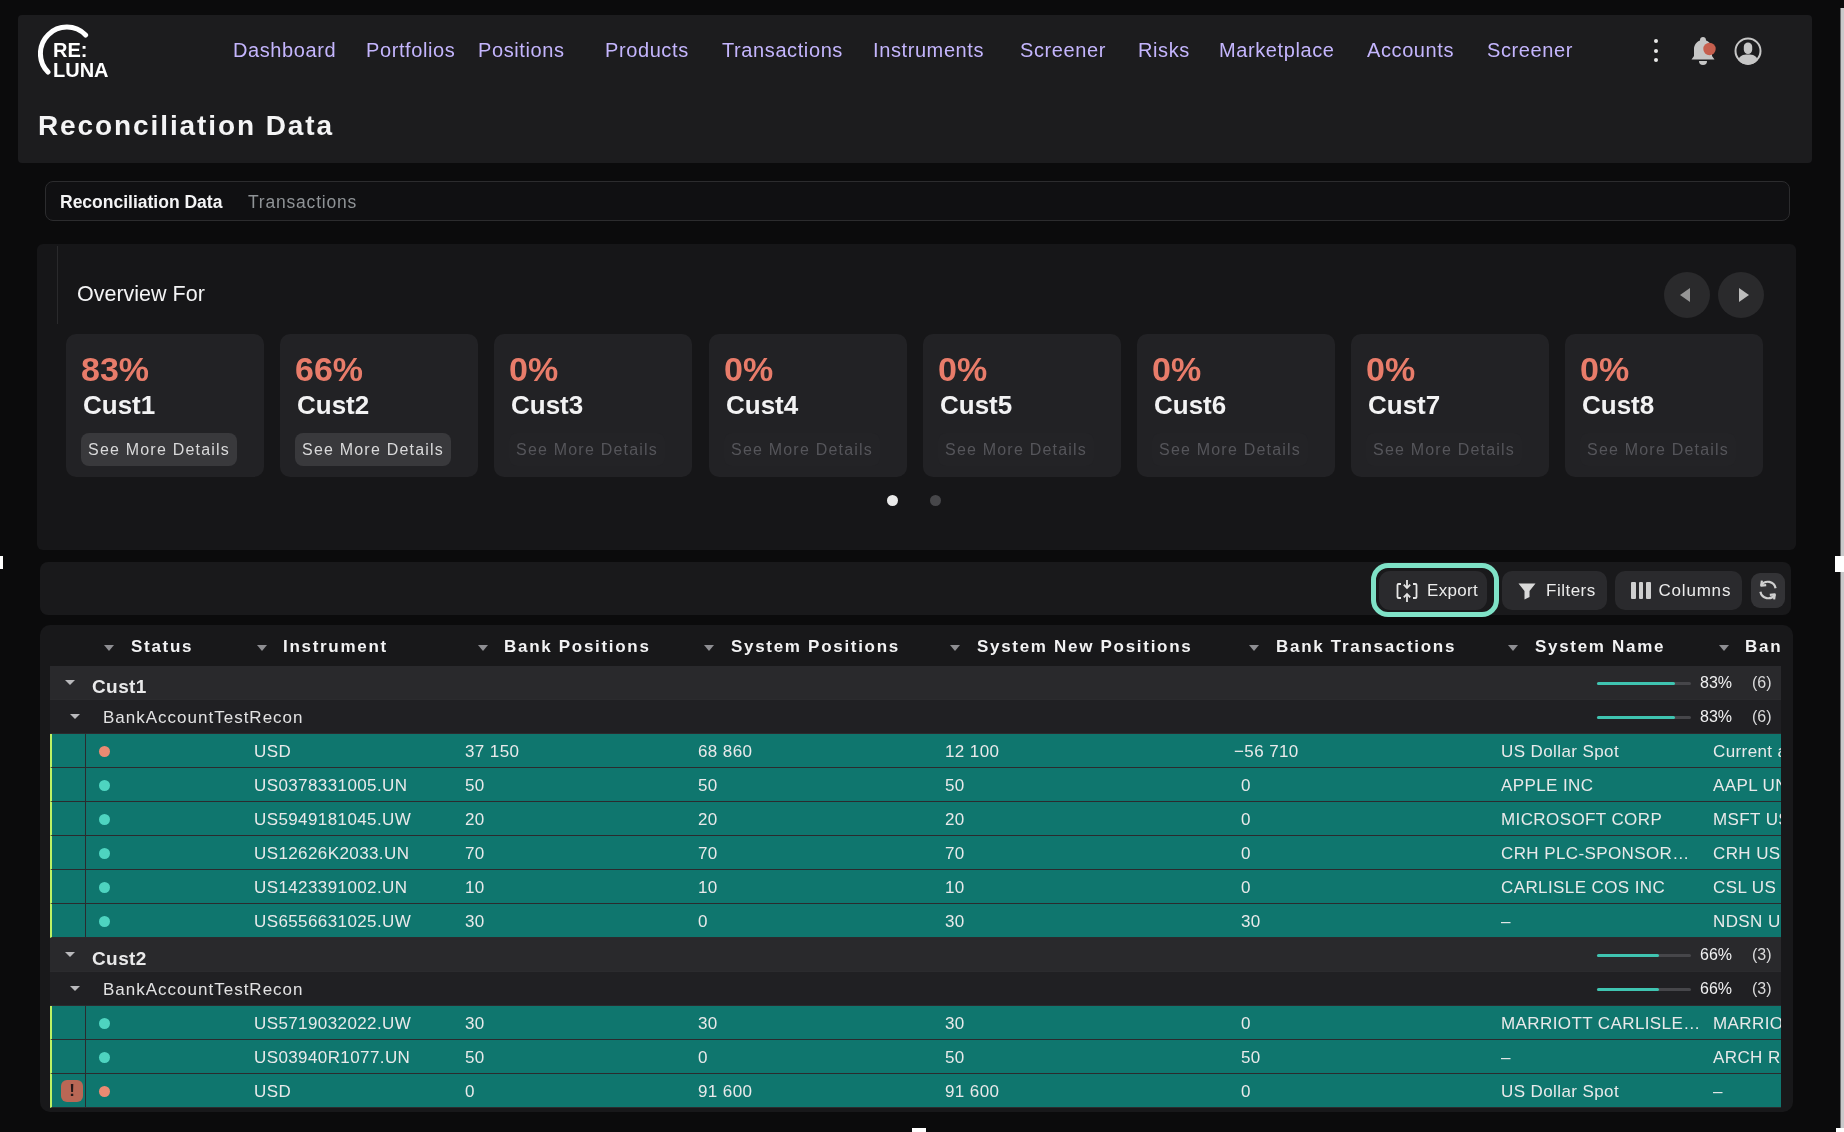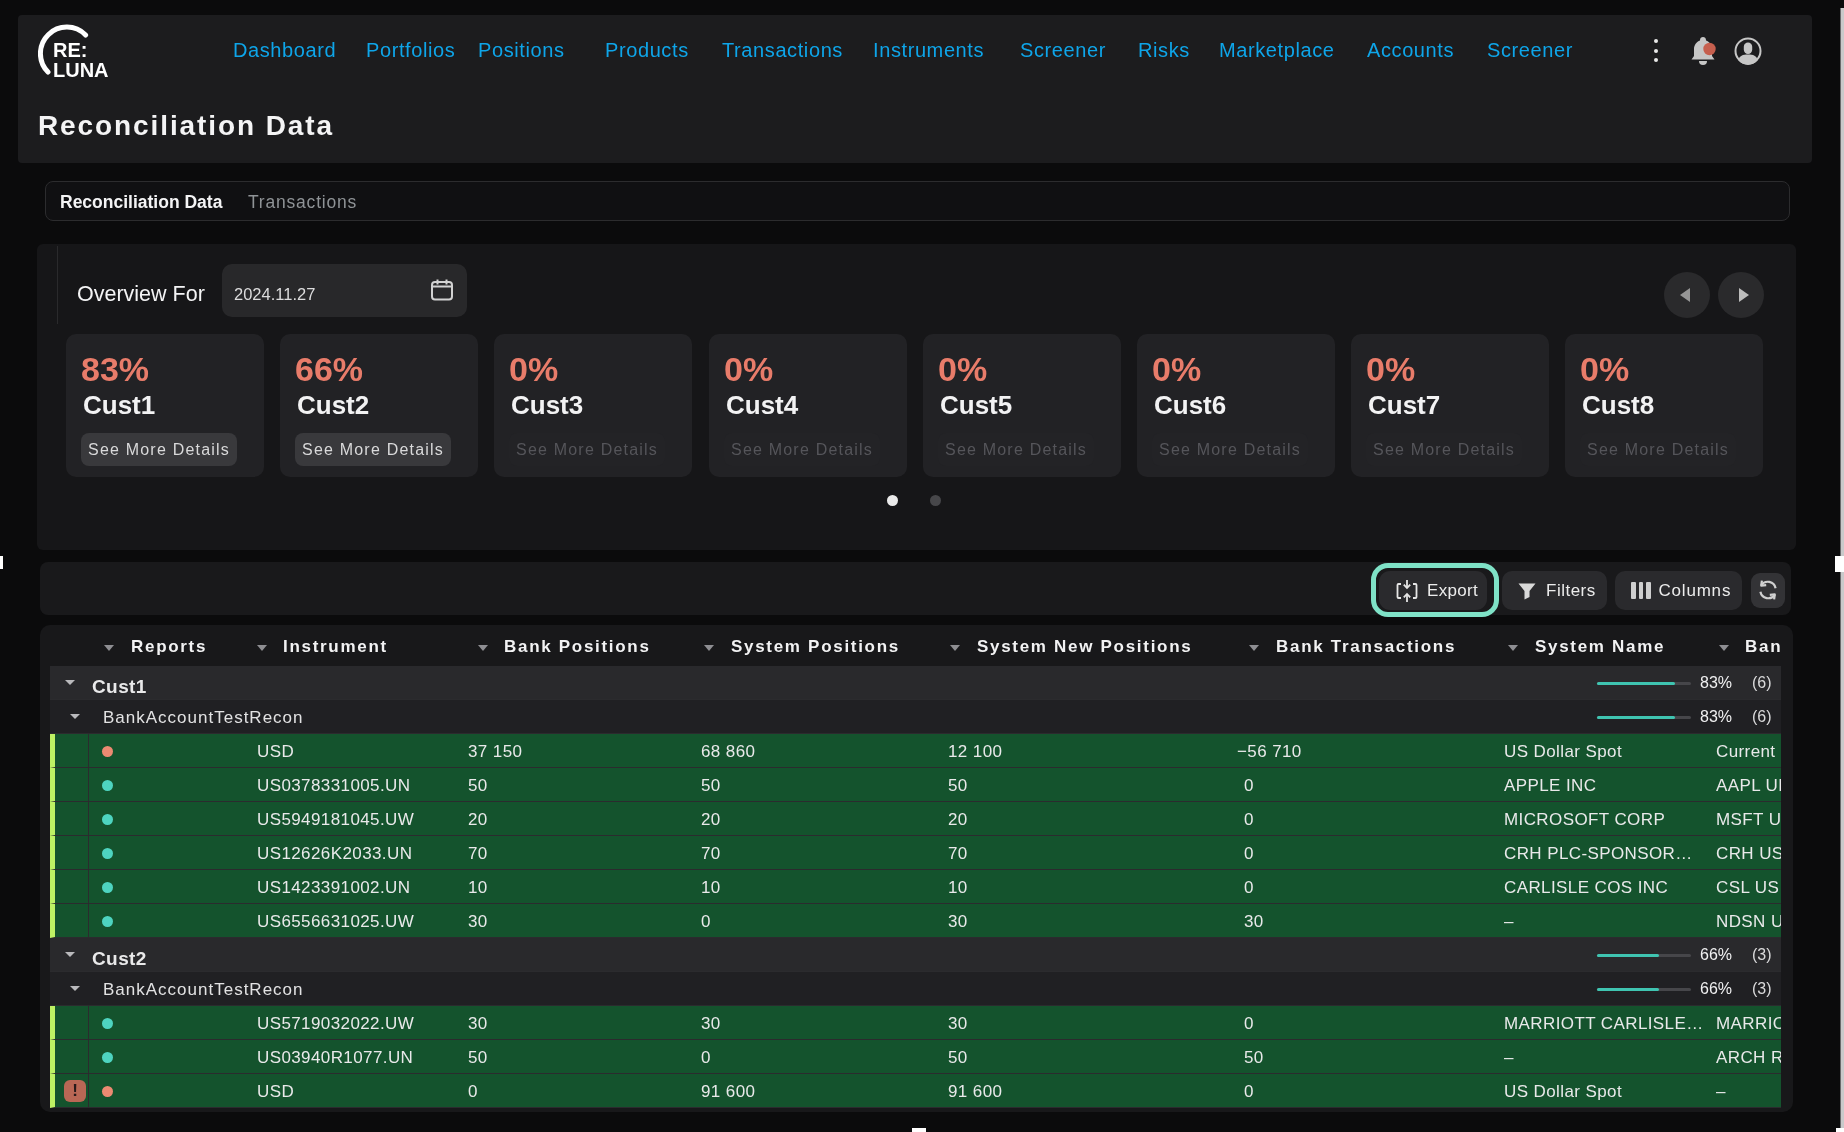--- a/index.html
+++ b/index.html
@@ -3,21 +3,21 @@
 <meta charset="utf-8">
 <style>
   * { margin:0; padding:0; box-sizing:border-box; }
   html,body { width:1844px; height:1132px; background:#0b0b0c; overflow:hidden;
     font-family:"Liberation Sans", sans-serif; }
   .abs { position:absolute; }
   #page { position:relative; width:1844px; height:1132px; background:#0b0b0c; }
 
   
   #nav { left:18px; top:15px; width:1794px; height:148px; background:#1c1c1e; border-radius:4px; }
-  .navlink { position:absolute; top:24px; font-size:20px; color:#0ea5e9; letter-spacing:.6px; white-space:nowrap; }
+  .navlink { position:absolute; top:24px; font-size:20px; color:#c4b5fd; letter-spacing:.6px; white-space:nowrap; }
   #title { position:absolute; left:20px; top:95px; font-size:28px; font-weight:bold; color:#f4f4f5; letter-spacing:1.9px; }
 
   
   #tabbar { left:45px; top:181px; width:1745px; height:40px; border:1px solid #2c2c2e; border-radius:8px; background:#101012; }
   .tab { position:absolute; top:10px; font-size:17.5px; white-space:nowrap; }
 
   
   #ovcard { left:37px; top:244px; width:1759px; height:306px; background:#161618; border-radius:6px; }
   .tile { position:absolute; top:90px; width:198px; height:143px; background:#222225; border-radius:10px; }
   .pct { position:absolute; left:15px; top:16px; font-size:34px; font-weight:bold; color:#e87c6a; letter-spacing:0; }
@@ -36,21 +36,21 @@
   #exportring { position:absolute; left:1331px; top:1px; width:128px; height:54px; border:5px solid #7fe2c7; border-radius:17px; }
 
   
   #tcard { left:40px; top:625px; width:1753px; height:487px; background:#18181a; border-radius:10px; overflow:hidden; }
   .hcell { position:absolute; top:12px; font-size:17px; font-weight:bold; color:#f2f2f3; letter-spacing:1.7px; white-space:nowrap; }
   .hcaret { position:absolute; top:20px; width:0; height:0; border-left:5.5px solid transparent;
     border-right:5.5px solid transparent; border-top:6px solid #8e8e92; }
   .row { position:absolute; left:10px; width:1731px; height:34px; border-bottom:1px solid #2b2b2e; overflow:hidden; }
   .grow { background:#29292c; }
   .srow { background:#202023; }
-  .drow { background:#14532d; border-left:5px solid #bef264; }
+  .drow { background:#0f766e; border-left:2px solid #bef264; }
   .cell { position:absolute; top:8px; font-size:17px; color:#e9e9ea; letter-spacing:.4px; white-space:nowrap; }
   .rcaret { position:absolute; width:0; height:0; border-left:5px solid transparent;
     border-right:5px solid transparent; border-top:5.5px solid #b9b9bc; top:14px; }
   .dot { position:absolute; left:47px; top:12px; width:11px; height:11px; border-radius:50%; background:#4ed4c0; }
   .dot.red { background:#ec8a72; }
   .ptrack { position:absolute; left:1547px; top:16px; width:94px; height:3px; border-radius:2px; background:#46464a; }
   .pfill { position:absolute; left:0; top:0; height:3px; border-radius:2px; background:#3fc4b1; }
   .pctxt { position:absolute; left:1650px; top:8px; font-size:16px; color:#f0f0f1; }
   .cnt { position:absolute; left:1702px; top:8px; font-size:16px; color:#dadadb; }
   .vline { position:absolute; left:33px; top:0; width:1px; height:34px; background:#2b2b2e; }
@@ -100,29 +100,20 @@
   </div>
 
   <div id="tabbar" class="abs">
     <span class="tab" style="left:14px;color:#f4f4f5;font-weight:bold">Reconciliation Data</span>
     <span class="tab" style="left:202px;color:#8f9396;letter-spacing:.8px">Transactions</span>
   </div>
 
   <div id="ovcard" class="abs">
     <div class="abs" style="left:20px;top:2px;width:1px;height:78px;background:#2a2a2c"></div>
     <div class="abs" style="left:40px;top:38px;font-size:21.5px;font-weight:normal;color:#f4f4f5">Overview For</div>
-    <div class="abs" style="left:185px;top:20px;width:245px;height:53px;background:#28282a;border-radius:10px">
-      <span class="abs" style="left:12px;top:21px;font-size:16.5px;color:#dcdcdd;letter-spacing:0">2024.11.27</span>
-      <svg class="abs" style="left:207px;top:13px" width="26" height="26" viewBox="0 0 26 26">
-        <rect x="3" y="5" width="20" height="17.5" rx="3" fill="none" stroke="#d2d2d2" stroke-width="2"></rect>
-        <line x1="8.5" y1="2.5" x2="8.5" y2="7.5" stroke="#d2d2d2" stroke-width="2"></line>
-        <line x1="17.5" y1="2.5" x2="17.5" y2="7.5" stroke="#d2d2d2" stroke-width="2"></line>
-        <line x1="3" y1="9.5" x2="23" y2="9.5" stroke="#d2d2d2" stroke-width="2"></line>
-      </svg>
-    </div>
     <div class="navcirc" style="left:1627px"></div>
     <div class="tri" style="left:1643px;top:44px;border-top:7px solid transparent;border-bottom:7px solid transparent;border-right:10px solid #969696"></div>
     <div class="navcirc" style="left:1681px"></div>
     <div class="tri" style="left:1702px;top:44px;border-top:7px solid transparent;border-bottom:7px solid transparent;border-left:10px solid #bcbcbc"></div>
 
     <div class="tile" style="left:29px">
         <div class="pct">83%</div>
         <div class="tname">Cust1</div>
         <div class="tbtn">See More Details</div>
       </div>
@@ -197,21 +188,21 @@
         <path d="M4.2 6.2 A 8 8 0 0 1 18.6 9.2" fill="none" stroke="#d0d0d0" stroke-width="2.2"></path>
         <path d="M17.8 15.8 A 8 8 0 0 1 3.4 12.8" fill="none" stroke="#d0d0d0" stroke-width="2.2"></path>
         <path d="M4.9 1.6 L4.2 6.6 L9.2 6.1" fill="none" stroke="#d0d0d0" stroke-width="2.2" stroke-linejoin="round"></path>
         <path d="M17.1 20.4 L17.8 15.4 L12.8 15.9" fill="none" stroke="#d0d0d0" stroke-width="2.2" stroke-linejoin="round"></path>
       </svg>
     </div>
   </div>
 
   <div id="tcard" class="abs">
     <div class="hcaret" style="left:64px"></div>
-      <span class="hcell" style="left:91px">Reports</span>
+      <span class="hcell" style="left:91px">Status</span>
     <div class="hcaret" style="left:217px"></div>
       <span class="hcell" style="left:243px">Instrument</span>
     <div class="hcaret" style="left:438px"></div>
       <span class="hcell" style="left:464px">Bank Positions</span>
     <div class="hcaret" style="left:664px"></div>
       <span class="hcell" style="left:691px">System Positions</span>
     <div class="hcaret" style="left:910px"></div>
       <span class="hcell" style="left:937px">System New Positions</span>
     <div class="hcaret" style="left:1209px"></div>
       <span class="hcell" style="left:1236px">Bank Transactions</span>

